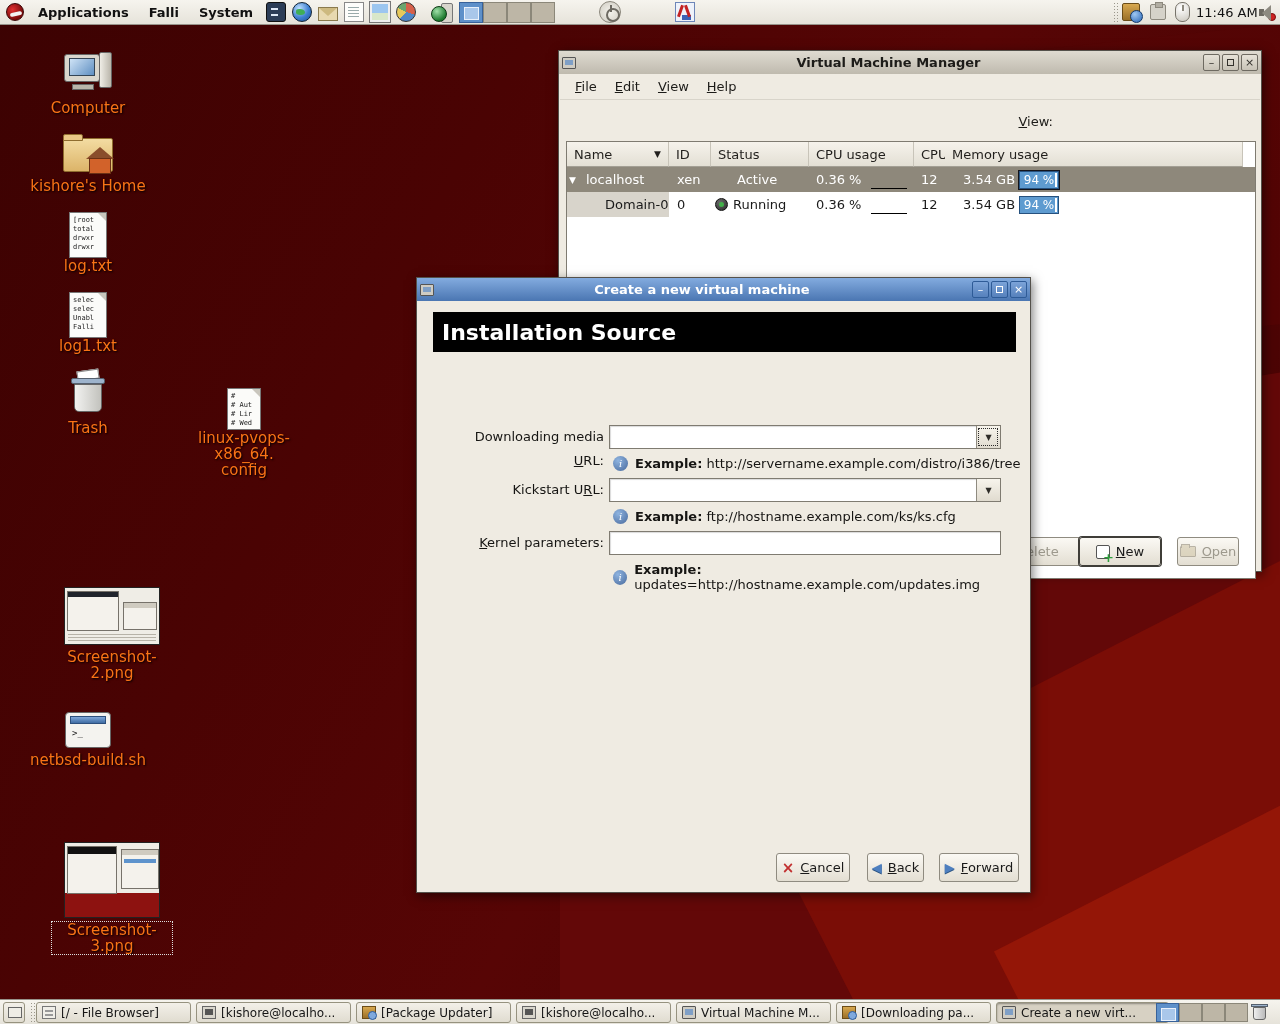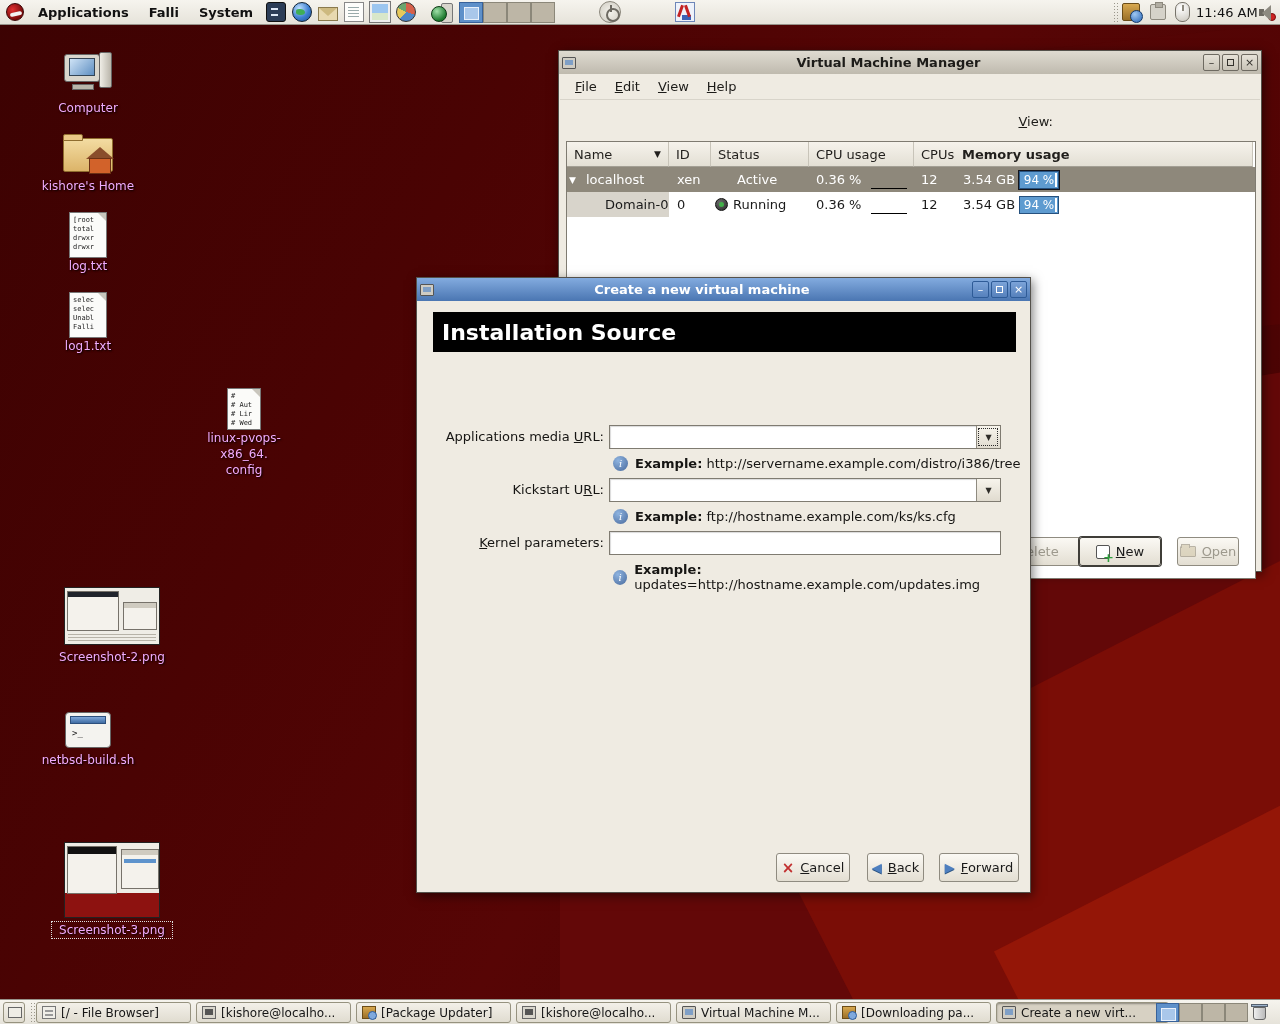--- a/index.html
+++ b/index.html
@@ -60,21 +60,21 @@
   .ico-vol i{position:absolute;right:0;bottom:0;width:8px;height:8px;border-radius:50%;background:#cc2222;border:1px solid #7a0f0f;}
 
   .ws-applet { display:flex; margin-left:4px; }
   .ws-cell { width:24px; height:21px; background:#BDB6A6; border:1px solid #8B8779; margin-right:0; position:relative; }
   .ws-cell.active { background:#5E90C9; border-color:#38629A; }
   .ws-cell.active::after { content:""; position:absolute; left:4px; top:4px; width:13px; height:11px; background:#A9C7EA; border:1px solid #E8F0FA; }
   .sep { width:6px; height:21px; margin:0 3px; background-image:radial-gradient(#9a968b 1px, transparent 1px); background-size:3px 3px; }
 
   
   .dicon { position:absolute; width:120px; text-align:center; z-index:5; }
-  .dicon .dlabel { color:#f0abfc; font-size:12px; text-shadow:1px 1px 2px #000; line-height:16px; }
+  .dicon .dlabel { color:#f97316; font-size:15px; text-shadow:1px 1px 2px #000; line-height:16px; }
   .dlabel.focused { outline:1px dotted #ddd; }
   .dart { display:inline-block; position:relative; }
 
   .art-computer { width:52px; height:44px; }
   .art-computer .mon { position:absolute; left:2px; top:2px; width:36px; height:28px; background:#d9d6cd; border:1px solid #666; border-radius:3px; }
   .art-computer .scr { position:absolute; left:7px; top:6px; width:26px; height:18px; background:linear-gradient(135deg,#cfe3f6,#5f8fc2); border:1px solid #345; }
   .art-computer .twr { position:absolute; right:2px; top:0px; width:13px; height:36px; background:linear-gradient(90deg,#efede6,#b9b5aa); border:1px solid #666; border-radius:2px; }
   .art-computer .base { position:absolute; left:10px; top:32px; width:22px; height:6px; background:#b9b5aa; border:1px solid #666; }
 
   .art-home { width:54px; height:42px; }
@@ -213,20 +213,24 @@
   </div>
 
   <div class="dicon" style="left:28px; top:292px;">
     <span class="dart art-txt"><span class="fold2"></span><pre>selec
 selec
 Unabl
 Falli</pre></span>
     <div class="dlabel">log1.txt</div>
   </div>
 
+  <div class="dicon" style="left:28px; top:370px;">
+    <span class="dart art-trash"><span class="pap"></span><span class="lid"></span><span class="can"></span></span>
+    <div class="dlabel">Trash</div>
+  </div>
 
   <div class="dicon" style="left:184px; top:388px;">
     <span class="dart art-txt" style="width:34px;height:42px;"><span class="fold2"></span><pre>#
 # Aut
 # Lir
 # Wed</pre></span>
     <div class="dlabel"><span>linux-pvops-x86_64.</span><br><span>config</span></div>
   </div>
 
 
@@ -299,21 +303,21 @@
         </div>
       <div class="th" style="left:144px;width:98px;">
           <span>Status</span>
         </div>
       <div class="th" style="left:242px;width:105px;">
           <span>CPU usage</span>
         </div>
       <div class="th" style="left:347px;width:43px;">
           <span>CPUs</span>
         </div>
-      <div class="th" style="left:388px;width:298px;font-weight:bold;">
+      <div class="th" style="left:378px;width:298px;">
           <span>Memory usage</span>
         </div>
 
       <div class="trow row-sel" style="top:25px;">
         <div class="cell" style="left:2px;width:16px;font-size:9px;">▼</div>
         <div class="cell" style="left:19px;width:83px;">localhost</div>
         <div class="cell" style="left:110px;width:34px;">xen</div>
         <div class="cell" style="left:170px;width:72px;">Active</div>
         <div class="cell" style="left:249px;width:55px;">0.36 %</div>
         <div class="spark" style="left:304px;"></div>
@@ -360,21 +364,21 @@
       <span class="tb-title">Create a new virtual machine</span>
       <span class="tb-btn tbb-a">–</span>
       <span class="tb-btn tbb-a">
           <span class="maxsq"></span>
         </span>
       <span class="tb-btn tbb-a">×</span>
     </div>
 
     <div class="band">Installation Source</div>
 
-    <div class="flabel" style="top:147px;"><span>Applications media </span><span class="mn">U</span><span>RL:</span></div>
+    <div class="flabel" style="top:147px;"><span>Downloading media </span><span class="mn">U</span><span>RL:</span></div>
     <div class="fentry entry" style="top:147px;">
       <span style="font-size:13px;line-height:22px;padding-left:4px;"></span>
       <span class="combo-arrow focused">▼</span>
     </div>
     <div class="exrow" style="top:178px;">
       <span class="info-i">i</span>
       <span><span class="exb">Example:</span> <span>http://servername.example.com/distro/i386/tree</span></span>
     </div>
 
     <div class="flabel" style="top:200px;"><span>Kickstart U</span><span class="mn">R</span><span>L:</span></div>

